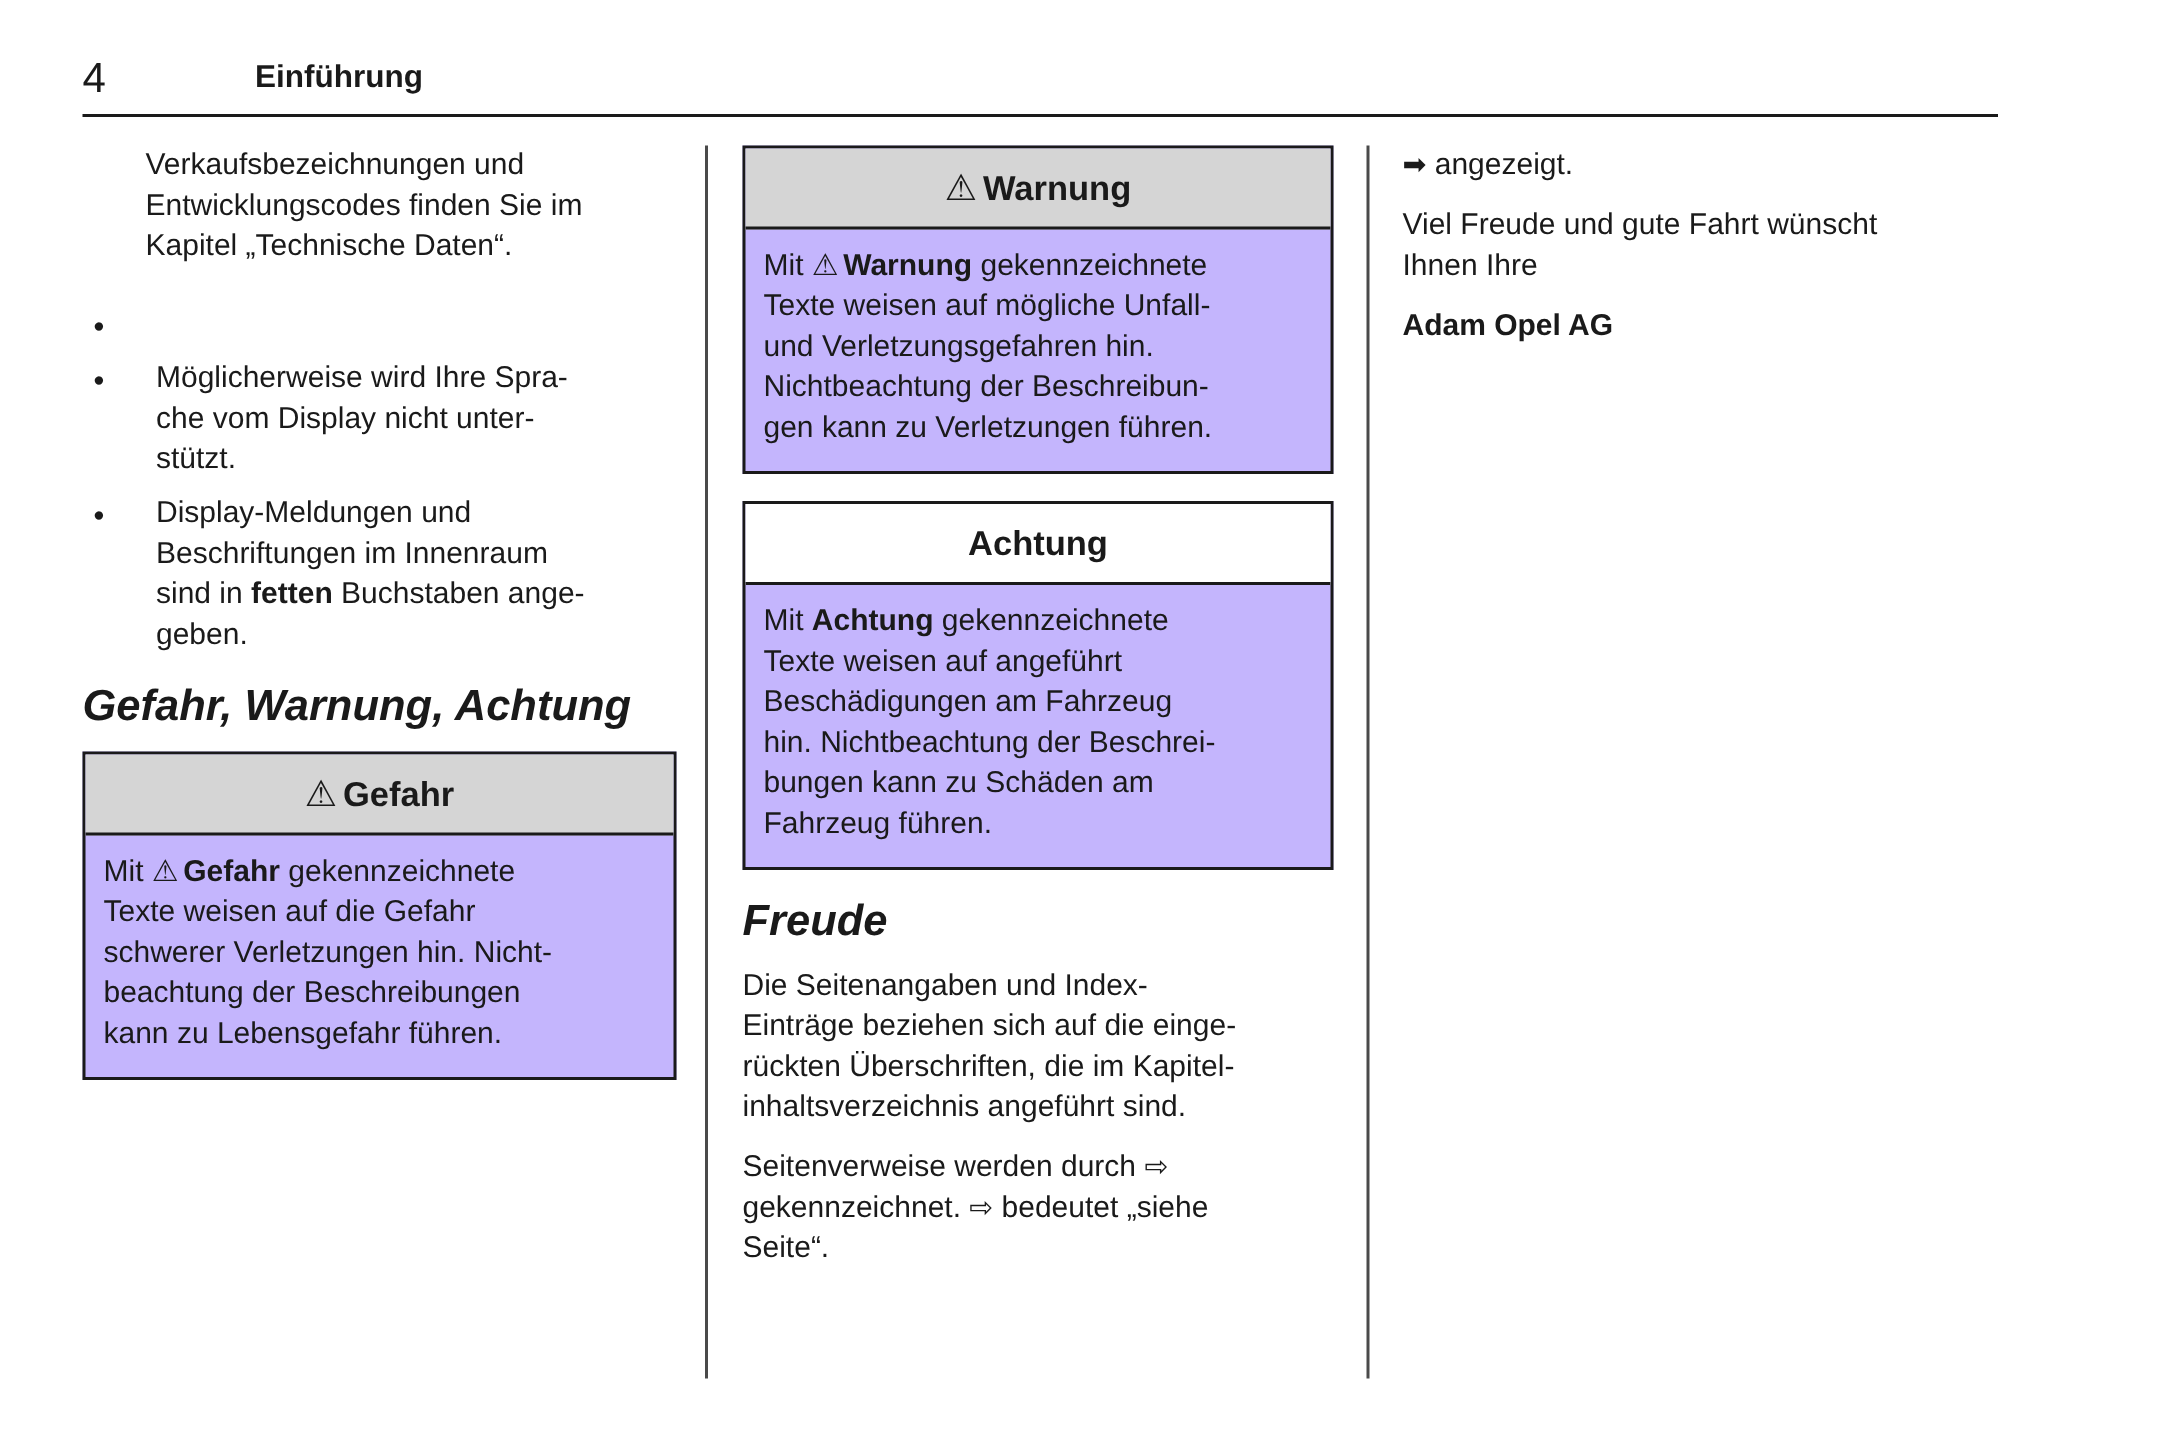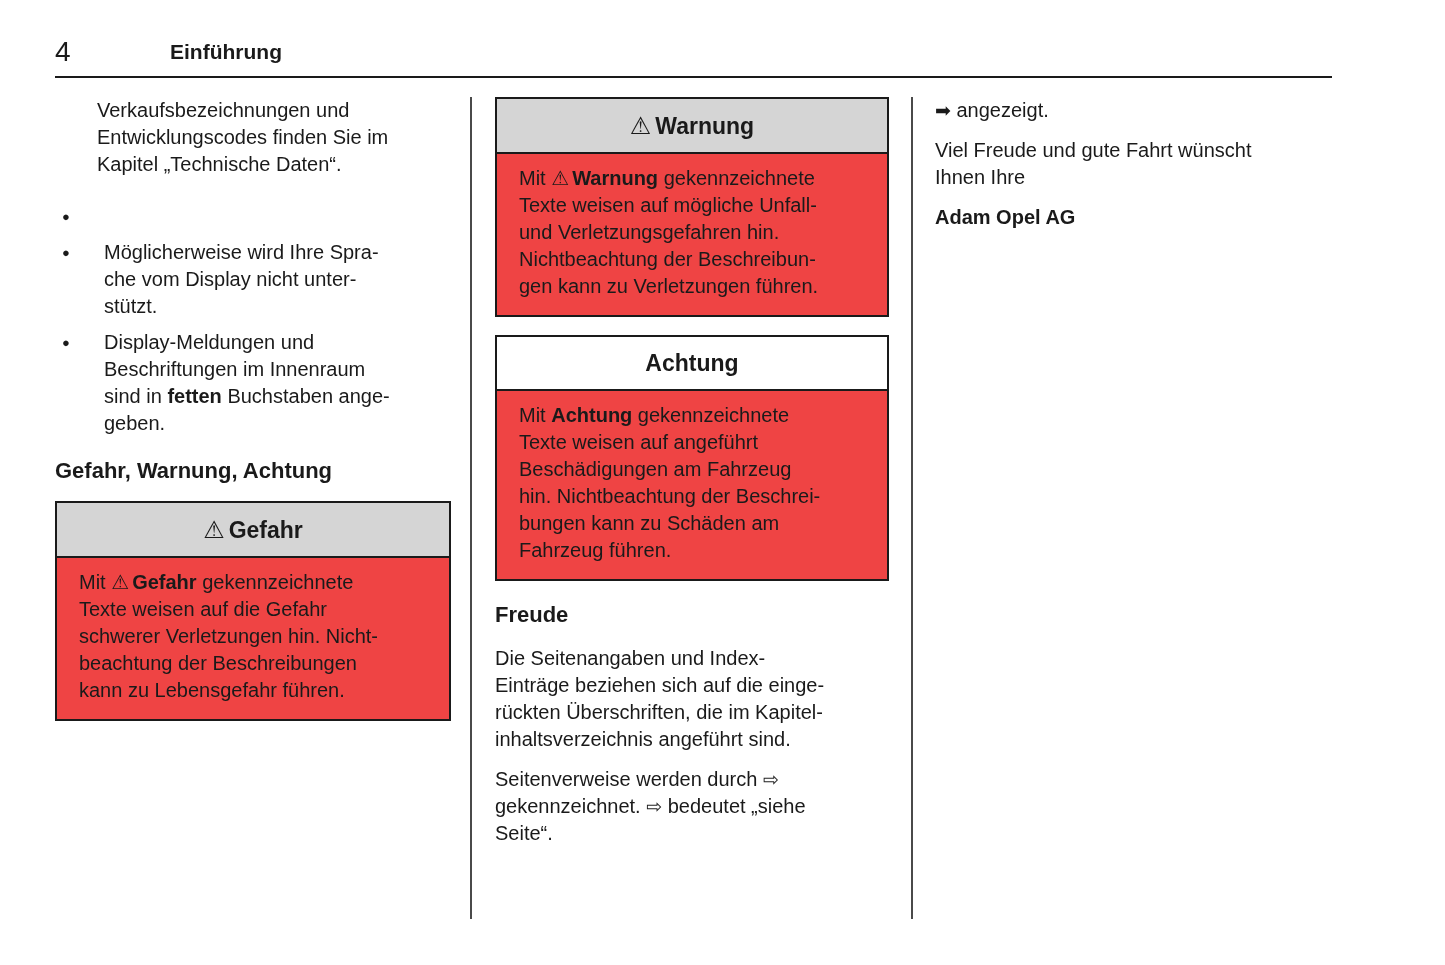--- a/index.html
+++ b/index.html
@@ -14,27 +14,27 @@
   .col{position:absolute;top:97px;font-size:20px;line-height:27px;}
   .col.c1{left:55px;width:396px;}
   .col.c2{left:495px;width:394px;}
   .col.c3{left:935px;width:406px;}
   .pl{white-space:pre-line;}
   .intro{margin:0 0 25px 42px;}
   .li{display:flex;margin:0 0 9px 0;}
   .bullet{flex:none;width:42px;padding-left:7px;font-size:13px;line-height:27px;}
   .litext{flex:1;}
   .b{font-weight:700;}
-  .h2{font-size:22px;line-height:34px;font-weight:700;margin:17px 0 13px 0;}
-  .wbox{border:2px solid #1a1a1a;background:#ef4444;}
+  .h2{font-size:29px;line-height:34px;font-weight:700;margin:17px 0 13px 0;font-style:italic;}
+  .wbox{border:2px solid #1a1a1a;background:#c4b5fd;}
   .wbox.mb{margin-bottom:18px;}
   .wbox-h{background:#d5d5d5;border-bottom:2px solid #1a1a1a;text-align:center;
           font-size:23px;line-height:29px;font-weight:700;padding:12px 4px 11px 4px;}
   .wbox-h.plain{background:#ffffff;}
-  .wbox-b{padding:11px 12px 15px 22px;font-size:20px;line-height:27px;border-radius:18px;}
+  .wbox-b{padding:11px 12px 15px 12px;font-size:20px;line-height:27px;border-radius:18px;}
   .tri{font-weight:400;font-size:24px;margin-right:4px;}
   .tri-s{font-size:20px;margin-right:3px;}
   .arrow{font-size:19px;}
   .p{margin:0 0 13px 0;}
   .sig{font-weight:700;}
 </style>
 </head>
 <body>
 
 <div class="page">

